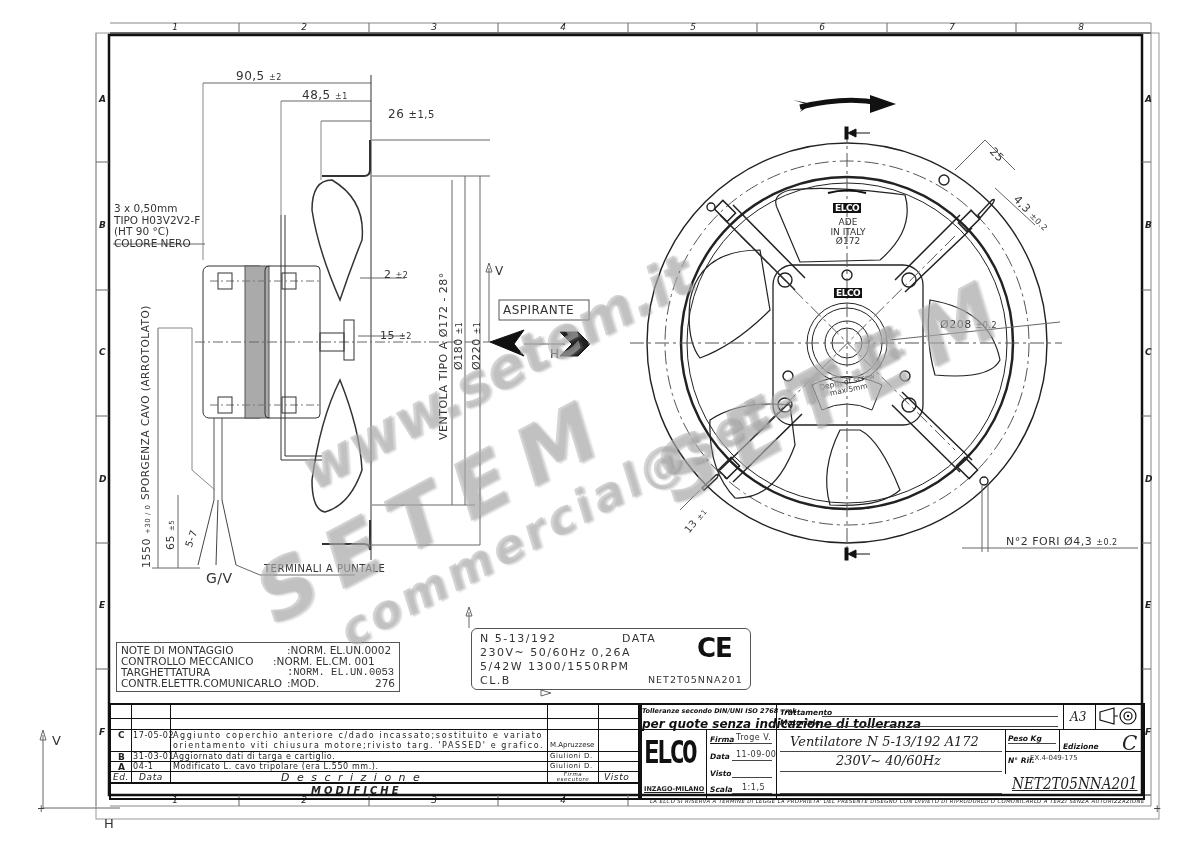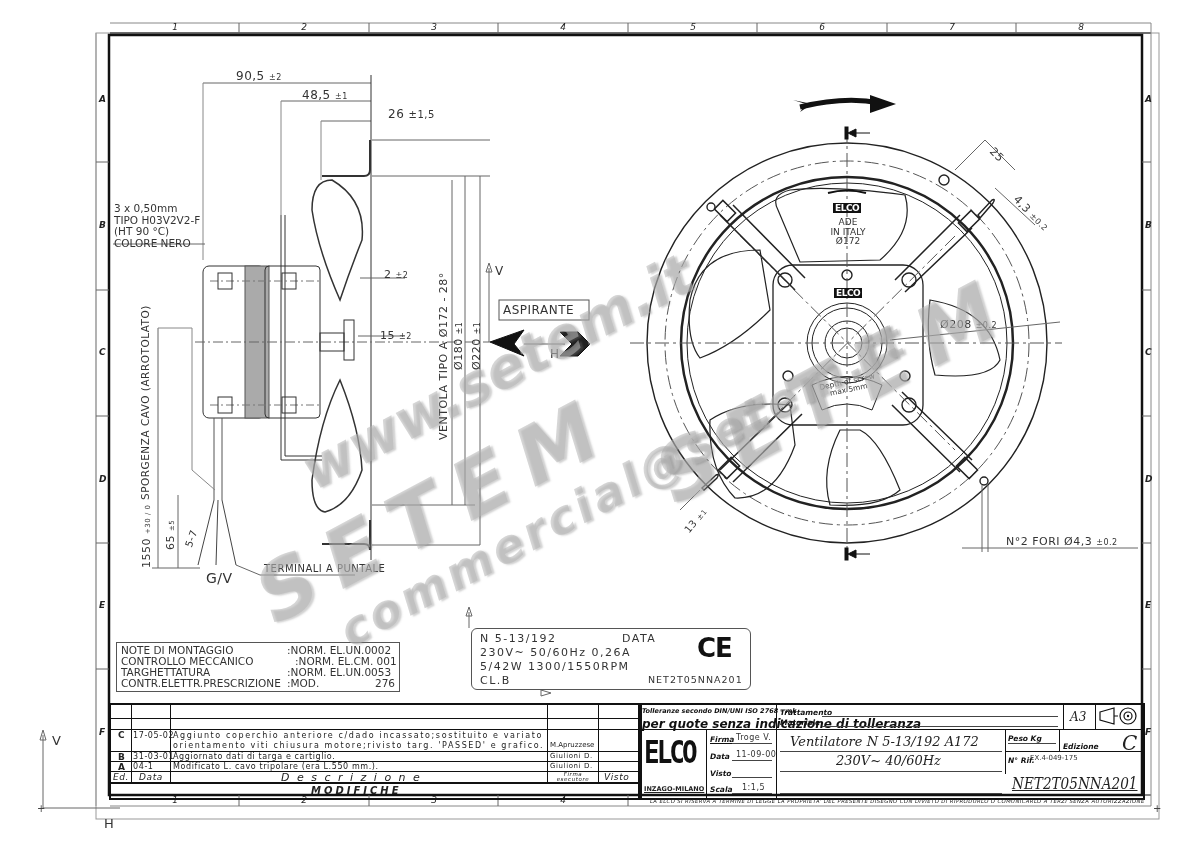--- a/index.html
+++ b/index.html
@@ -296,24 +296,24 @@
 </div>
 <div class="abs t" style="left:996px;top:145px;font-size:11px;transform:rotate(45deg);transform-origin:left top;">25</div>
 <div class="abs t" style="left:1020px;top:193px;font-size:11px;transform:rotate(45deg);transform-origin:left top;"><span>4,3</span> <span style="font-size:8px;">±0.2</span></div>
 <div class="abs t" style="left:682px;top:528px;font-size:10px;transform:rotate(-50deg);transform-origin:left top;"><span>13</span> <span style="font-size:7px;">±1</span></div>
 <div class="abs t" style="left:1006px;top:535px;font-size:11px;"><span>N°2 FORI Ø4,3</span> <span style="font-size:8px;">±0.2</span></div>
 
 <div class="notes-wrap">
   <div class="nrow" style="top:1px;">NOTE DI MONTAGGIO</div>
   <div class="nrow" style="top:12px;">CONTROLLO MECCANICO</div>
   <div class="nrow" style="top:23px;">TARGHETTATURA</div>
-  <div class="nrow" style="top:34px;">CONTR.ELETTR.PRESCRIZIONE</div>
+  <div class="nrow" style="top:34px;">CONTR.ELETTR.COMUNICARLO</div>
   <div class="nval" style="left:170px;top:1px;">:NORM.  EL.UN.0002</div>
-  <div class="nval" style="left:178px;top:12px;text-align:right;">:NORM.  EL.CM.  001</div>
-  <div class="nval" style="left:170px;top:23px;">:NORM.  EL.UN.0053</div>
+  <div class="nval" style="left:156px;top:12px;text-align:right;">:NORM.  EL.CM.  001</div>
+  <div class="nval" style="left:170px;top:23px;font-family:Liberation Mono, monospace;">:NORM.  EL.UN.0053</div>
   <div class="nval" style="left:170px;top:34px;">:MOD.</div>
   <div class="nval" style="left:258px;top:34px;">276</div>
 </div>
 
 <div class="plate">
   <div class="abs t" style="left:8px;top:3px;">N  5-13/192</div>
   <div class="abs t" style="left:150px;top:3px;">DATA</div>
   <div class="abs t" style="left:8px;top:17px;">230V~ 50/60Hz   0,26A</div>
   <div class="abs t" style="left:8px;top:31px;">5/42W   1300/1550RPM</div>
   <div class="abs t" style="left:8px;top:45px;">CL.B</div>

